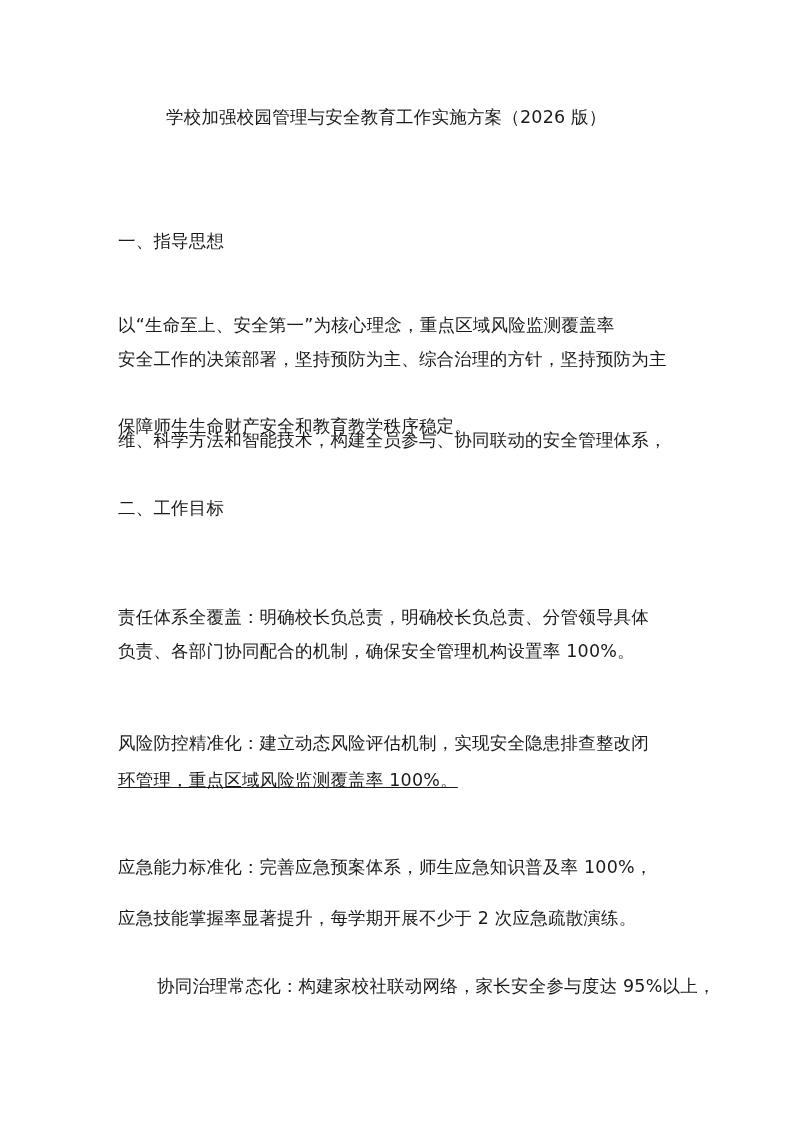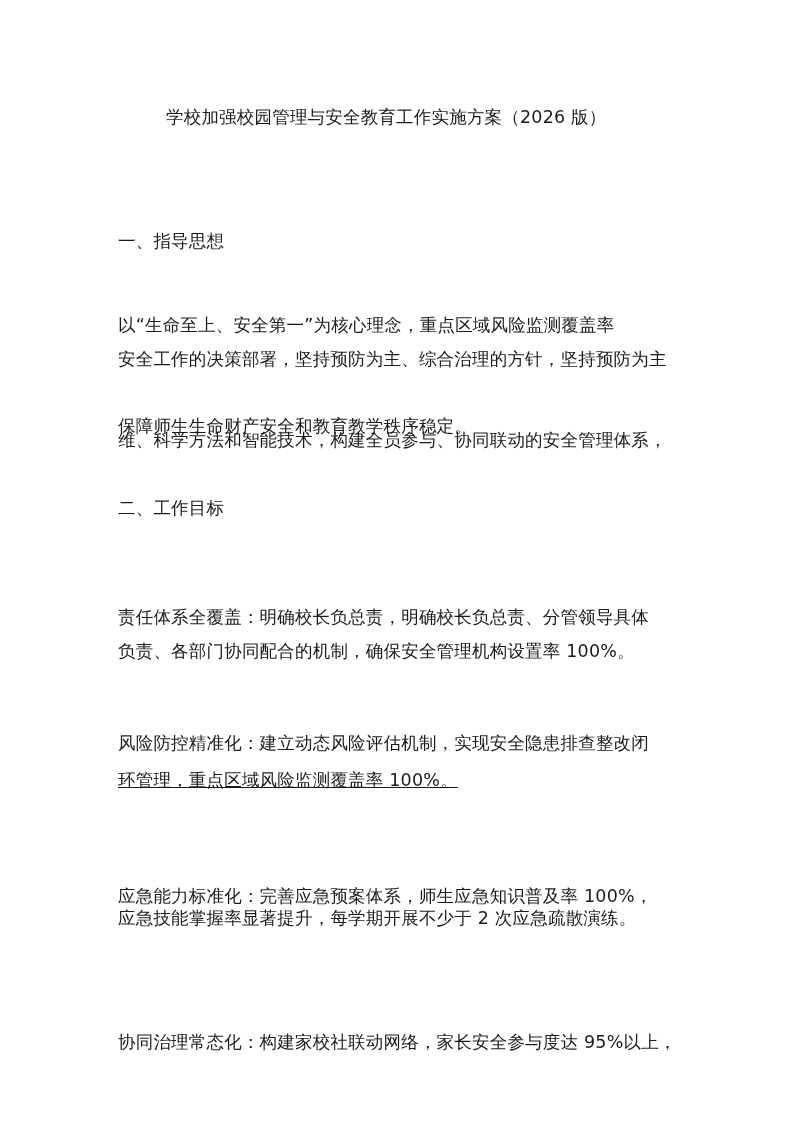--- a/index.html
+++ b/index.html
@@ -21,17 +21,17 @@
   <div class="line" style="top:416px;">保障师生生命财产安全和教育教学秩序稳定。</div>
 
   <div class="line" style="top:498px;">二、工作目标</div>
 
   <div class="line" style="top:607px;">责任体系全覆盖：明确校长负总责，明确校长负总责、分管领导具体</div>
   <div class="line" style="top:641px;">负责、各部门协同配合的机制，确保安全管理机构设置率 100%。</div>
 
   <div class="line" style="top:733px;">风险防控精准化：建立动态风险评估机制，实现安全隐患排查整改闭</div>
   <div class="line" style="top:770px;text-decoration:underline;">环管理，重点区域风险监测覆盖率 100%。</div>
 
-  <div class="line" style="top:886px;text-align:center;">应急能力标准化：完善应急预案体系，师生应急知识普及率 100%，</div>
+  <div class="line" style="top:857px;text-align:center;">应急能力标准化：完善应急预案体系，师生应急知识普及率 100%，</div>
   <div class="line" style="top:892px;margin-top:16px;">应急技能掌握率显著提升，每学期开展不少于 2 次应急疏散演练。</div>
 
-  <div class="line" style="top:1032px;">协同治理常态化：构建家校社联动网络，家长安全参与度达 95%以上，</div>
+  <div class="line" style="top:976px;margin-left:39px;">协同治理常态化：构建家校社联动网络，家长安全参与度达 95%以上，</div>
 </div>
 
 </body></html>

